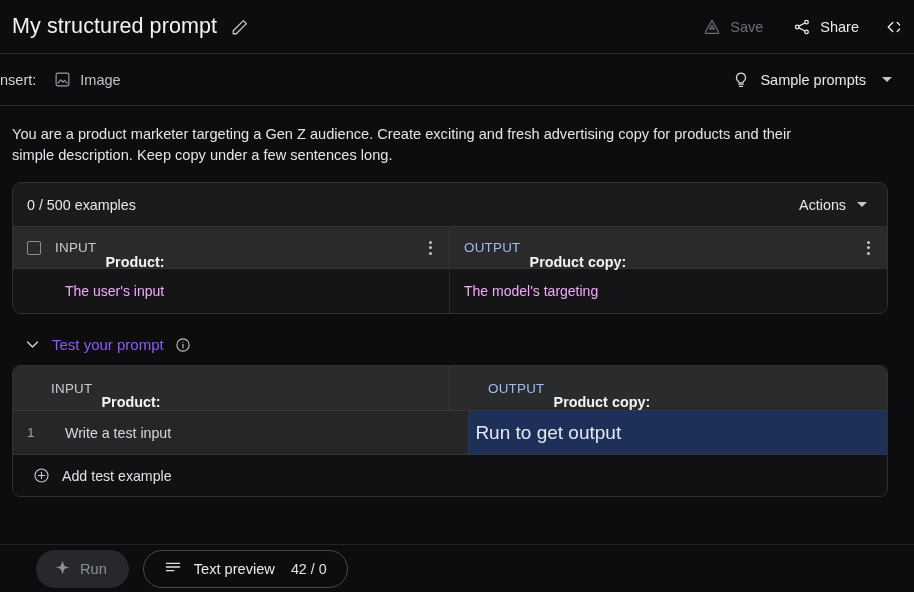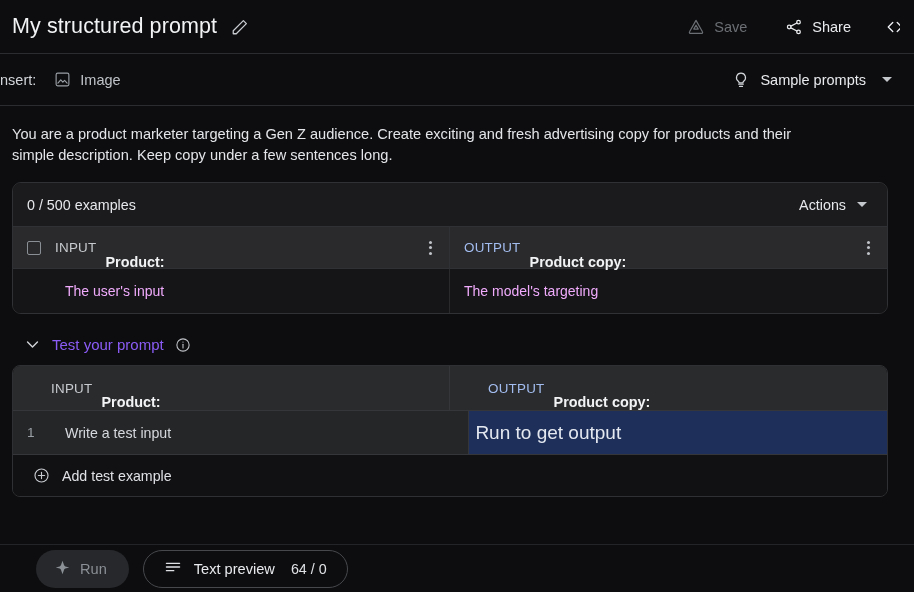--- a/index.html
+++ b/index.html
@@ -22,21 +22,21 @@
     background: #0d0d0f;
   }
   .title-wrap { display: flex; align-items: center; gap: 14px; flex: 1 1 auto; min-width: 0; }
   .doc-title {
     font-size: 21.5px; font-weight: 400; color: #f1f3f4;
     letter-spacing: .1px; white-space: nowrap;
   }
   .edit-icon { width: 18px; height: 18px; color: #c9ccd1; flex: 0 0 auto; cursor: pointer; }
   .edit-icon svg { display: block; width: 18px; height: 18px; }
 
-  .topbar-actions { display: flex; align-items: center; gap: 16px; flex: 0 0 auto; }
+  .topbar-actions { display: flex; align-items: center; gap: 8px; flex: 0 0 auto; }
   .tb-btn {
     display: flex; align-items: center; gap: 9px;
     padding: 7px 11px; border-radius: 6px;
     background: transparent; border: none; cursor: pointer;
     font-size: 14.5px; font-family: inherit;
   }
   .tb-btn .lbl { white-space: nowrap; }
   .tb-btn.disabled { color: #6b6f74; cursor: default; }
   .tb-btn.disabled svg { color: #6b6f74; }
   .tb-btn.active { color: #e8eaed; }
@@ -351,17 +351,17 @@
 
     <button class="preview-btn">
       <span>
         <svg viewBox="0 0 24 22" fill="none" stroke="currentColor" stroke-width="1.9" stroke-linecap="round">
           <line x1="3" y1="6" x2="21" y2="6"></line>
           <line x1="3" y1="11" x2="21" y2="11"></line>
           <line x1="3" y1="16" x2="13" y2="16"></line>
         </svg>
       </span>
       <span>Text preview</span>
-      <span class="preview-count">64 / 0</span>
+      <span class="preview-count">42 / 0</span>
     </button>
   </div>
 
 </div>
 
 </body></html>

